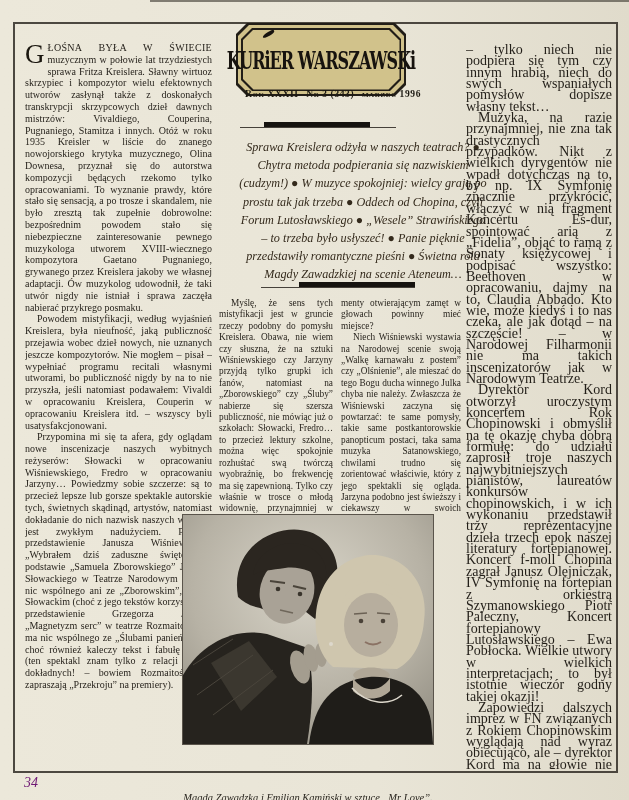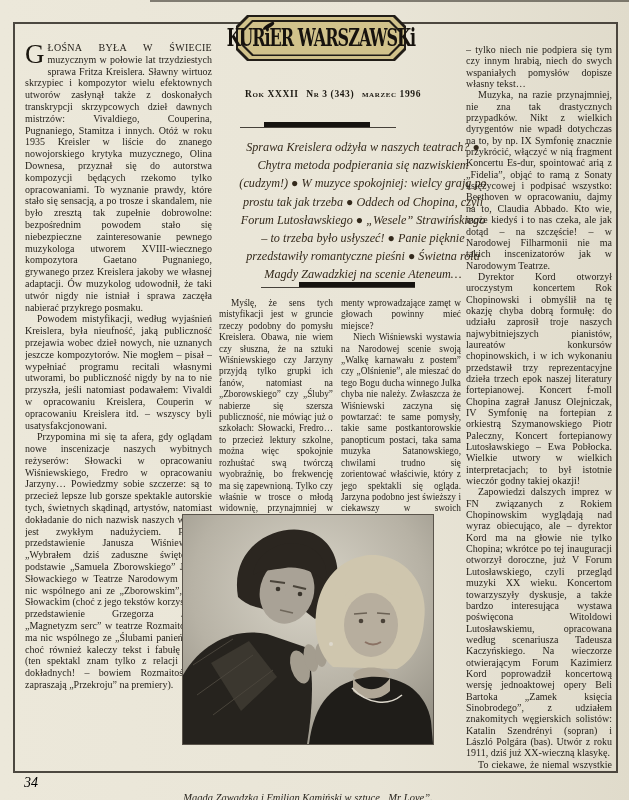--- a/index.html
+++ b/index.html
@@ -12,21 +12,21 @@
   body{
     background:linear-gradient(90deg,#ece8da 0%, var(--paper) 60%, #e0dbcb 100%);
     font-family:"Liberation Serif", serif;
     color:var(--ink);
   }
   .page{position:relative;width:629px;height:800px;}
   .scan-topline{position:absolute;left:150px;top:0;right:0;height:2px;background:rgba(40,36,30,0.55);}
   .frame{position:absolute;left:13px;top:22px;width:601px;height:747px;border:2px solid rgba(48,43,36,0.85);}
 
   
-  .masthead{position:absolute;left:236px;top:15px;width:170px;height:46px;}
+  .masthead{position:absolute;left:236px;top:23px;width:170px;height:73px;}
   .mast-layer{position:absolute;clip-path:polygon(11px 0, calc(100% - 11px) 0, 100% 11px, 100% calc(100% - 11px), calc(100% - 11px) 100%, 11px 100%, 0 calc(100% - 11px), 0 11px);}
   .m1{inset:0;background:#211d17;}
   .m2{inset:2px;background:var(--mastbg);}
   .m3{inset:5px;background:#211d17;}
   .m4{inset:6.5px;background:var(--mastbg);}
   .mast-title{
     position:absolute;inset:0;display:flex;align-items:center;justify-content:center;
     font-family:"DejaVu Serif", serif;font-weight:bold;font-size:20px;letter-spacing:-1.2px;
     transform:scaleX(0.8) scaleY(1.2);color:#17130e;white-space:nowrap;
   }
@@ -45,30 +45,30 @@
     position:absolute;left:214px;top:138px;width:250px;text-align:center;
     font-style:italic;font-size:12.2px;line-height:18.2px;color:#342a1c;margin-left:24px;
   }
 
   .col{position:absolute;text-align:justify;overflow:hidden;color:var(--ink);}
   .col p{margin:0;text-indent:12px;}
   .col p.flush{text-indent:0;}
   .col1{left:25px;top:42px;width:187px;height:719px;font-size:10px;line-height:11.8px;}
   .col2{left:219px;top:298px;width:114px;height:216px;font-size:9.3px;line-height:11.4px;}
   .col3{left:341px;top:298px;width:120px;height:216px;font-size:9.3px;line-height:11.4px;}
-  .col4{left:466px;top:44px;width:146px;height:725px;font-size:10px;line-height:11.35px;}
+  .col4{left:466px;top:44px;width:146px;height:725px;font-size:14px;line-height:11.35px;}
   .dropcap{float:left;font-size:27px;line-height:23px;padding:1px 3px 0 0;color:#1b1710;}
   .lead{text-transform:uppercase;letter-spacing:0.3px;}
 
   .photo{position:absolute;left:182px;top:514px;width:250px;height:229px;
     border:1px solid #5a544b;background:#b9b5aa;box-shadow:0 0 0 1px rgba(230,225,212,0.6) inset;}
   .photo svg{display:block;width:100%;height:100%;}
   .caption{position:absolute;left:168px;top:791px;width:280px;text-align:center;
     font-style:italic;font-size:10.5px;line-height:13px;color:#2a261f;}
-  .pageno{position:absolute;left:24px;top:775px;font-style:italic;font-size:14px;color:#000000;}
+  .pageno{position:absolute;left:24px;top:775px;font-style:italic;font-size:14px;color:#701a75;}
 </style>
 </head>
 <body>
 
 <div class="page">
 
   <div class="scan-topline"></div>
   <div class="frame"></div>
 
   <div class="masthead">
@@ -98,21 +98,21 @@
     <p class="flush"><span class="dropcap">G</span><span class="lead">łośna była w świecie </span><span>muzycznym w połowie lat trzydziestych sprawa Fritza Kreislera. Sławny wirtuoz skrzypiec i kompozytor wielu efektownych utworów zasłynął także z doskonałych transkrypcji skrzypcowych dzieł dawnych mistrzów: Vivaldiego, Couperina, Pugnaniego, Stamitza i innych. Otóż w roku 1935 Kreisler w liście do znanego nowojorskiego krytyka muzycznego, Olina Downesa, przyznał się do autorstwa kompozycji będących rzekomo tylko opracowaniami. To wyznanie prawdy, które stało się sensacją, a po trosze i skandalem, nie było zresztą tak zupełnie dobrowolne: bezpośrednim powodem stało się niebezpieczne zainteresowanie pewnego muzykologa utworem XVIII-wiecznego kompozytora Gaetano Pugnaniego, grywanego przez Kreislera jakoby we własnej adaptacji. Ów muzykolog udowodnił, że taki utwór nigdy nie istniał i sprawa zaczęła nabierać przykrego posmaku.</span></p>
   <p>Powodem mistyfikacji, według wyjaśnień Kreislera, była nieufność, jaką publiczność przejawia wobec dzieł nowych, nie uznanych jeszcze kompozytorów. Nie mogłem – pisał – wypełniać programu recitali własnymi utworami, bo publiczność nigdy by na to nie przyszła, jeśli natomiast podawałem: Vivaldi w opracowaniu Kreislera, Couperin w opracowaniu Kreislera itd. – wszyscy byli usatysfakcjonowani.</p>
       <p>Przypomina mi się ta afera, gdy oglądam nowe inscenizacje naszych wybitnych reżyserów: Słowacki w opracowaniu Wiśniewskiego, Fredro w opracowaniu Jarzyny… Powiedzmy sobie szczerze: są to przecież lepsze lub gorsze spektakle autorskie tych, świetnych skądinąd, artystów, natomiast dokładanie do nich nazwisk naszych wielkich jest zwykłym nadużyciem. Przecież przedstawienie Janusza Wiśniewskiego „Wybrałem dziś zaduszne święto” na podstawie „Samuela Zborowskiego” Juliusza Słowackiego w Teatrze Narodowym nie ma nic wspólnego ani ze „Zborowskim”, ani ze Słowackim (choć z jego tekstów korzysta), ani przedstawienie Grzegorza Jarzyny „Magnetyzm serc” w teatrze Rozmaitości nie ma nic wspólnego ze „Ślubami panieńskimi”, choć również kaleczy tekst i fabułę Fredry (ten spektakl znam tylko z relacji – lecz dokładnych! – bowiem Rozmaitości nie zapraszają „Przekroju” na premiery).</p>
     </div>
 
   <div class="col col2">
       <p>Myślę, że sens tych mistyfikacji jest w gruncie rzeczy podobny do pomysłu Kreislera. Obawa, nie wiem czy słuszna, że na sztuki Wiśniewskiego czy Jarzyny przyjdą tylko grupki ich fanów, natomiast na „Zborowskiego” czy „Śluby” nabierze się szersza publiczność, nie mówiąc już o szkołach: Słowacki, Fredro… to przecież lektury szkolne, można więc spokojnie rozhuśtać swą twórczą wyobraźnię, bo frekwencję ma się zapewnioną. Tylko czy właśnie w trosce o młodą widownię, przynajmniej w Teatrze Narodowym, który powinien chronić narodową kulturę, takie ekspery-</p>
     </div>
 
   <div class="col col3">
-      <p class="flush">menty wprowadzające zamęt w głowach powinny mieć miejsce?</p>
+      <p class="flush">menty otwierającym zamęt w głowach powinny mieć miejsce?</p>
       <p>Niech Wiśniewski wystawia na Narodowej scenie swoją „Walkę karnawału z postem” czy „Olśnienie”, ale mieszać do tego Bogu ducha winnego Julka chyba nie należy. Zwłaszcza że Wiśniewski zaczyna się powtarzać: te same pomysły, takie same postkantorowskie panopticum postaci, taka sama muzyka Satanowskiego, chwilami trudno się zorientować właściwie, który z jego spektakli się ogląda. Jarzyna podobno jest świeższy i ciekawszy w swoich poszukiwaniach, niech zatem szuka nadal – życzę mu jak najlepiej</p>
     </div>
 
   <div class="col col4">
       <p class="flush">– tylko niech nie podpiera się tym czy innym hrabią, niech do swych wspaniałych pomysłów dopisze własny tekst…</p>
       <p>Muzyka, na razie przynajmniej, nie zna tak drastycznych przypadków. Nikt z wielkich dyrygentów nie wpadł dotychczas na to, by np. IX Symfonię znacznie przykrócić, włączyć w nią fragment Koncertu Es-dur, spointować arią z „Fidelia”, objąć to ramą z Sonaty księżycowej i podpisać wszystko: Beethoven w opracowaniu, dajmy na to, Claudia Abbado. Kto wie, może kiedyś i to nas czeka, ale jak dotąd – na szczęście! – w Narodowej Filharmonii nie ma takich inscenizatorów jak w Narodowym Teatrze.</p>
       <p>Dyrektor Kord otworzył uroczystym koncertem Rok Chopinowski i obmyślił na tę okazję chyba dobrą formułę: do udziału zaprosił troje naszych najwybitniejszych pianistów, laureatów konkursów chopinowskich, i w ich wykonaniu przedstawił trzy reprezentacyjne dzieła trzech epok naszej literatury fortepianowej. Koncert f-moll Chopina zagrał Janusz Olejniczak, IV Symfonię na fortepian z orkiestrą Szymanowskiego Piotr Paleczny, Koncert fortepianowy Lutosławskiego – Ewa Pobłocka. Wielkie utwory w wielkich interpretacjach; to był istotnie wieczór godny takiej okazji!</p>
       <p>Zapowiedzi dalszych imprez w FN związanych z Rokiem Chopinowskim wyglądają nad wyraz obiecująco, ale – dyrektor Kord ma na głowie nie tylko Chopina; wkrótce po tej inauguracji otworzył doroczne, już V Forum Lutosławskiego, czyli przegląd muzyki XX wieku. Koncertom towarzyszyły dyskusje, a także bardzo interesująca wystawa poświęcona Witoldowi Lutosławskiemu, opracowana według scenariusza Tadeusza Kaczyńskiego. Na wieczorze otwierającym Forum Kazimierz Kord poprowadził koncertową wersję jednoaktowej opery Beli Bartoka „Zamek księcia Sinobrodego”, z udziałem znakomitych węgierskich solistów: Katalin Szendrényi (sopran) i László Polgára (bas). Utwór z roku 1911, dziś już XX-wieczną klasykę.</p>
       <p>To ciekawe, że niemal wszystkie najznakomitsze dzieła XX wieku, te, które wytyczyły kierunki współczesnej muzyce, powstały w pierwszych dwudziestu latach naszego stulecia – to była wielka eksplozja olśniewają-</p>
     </div>

